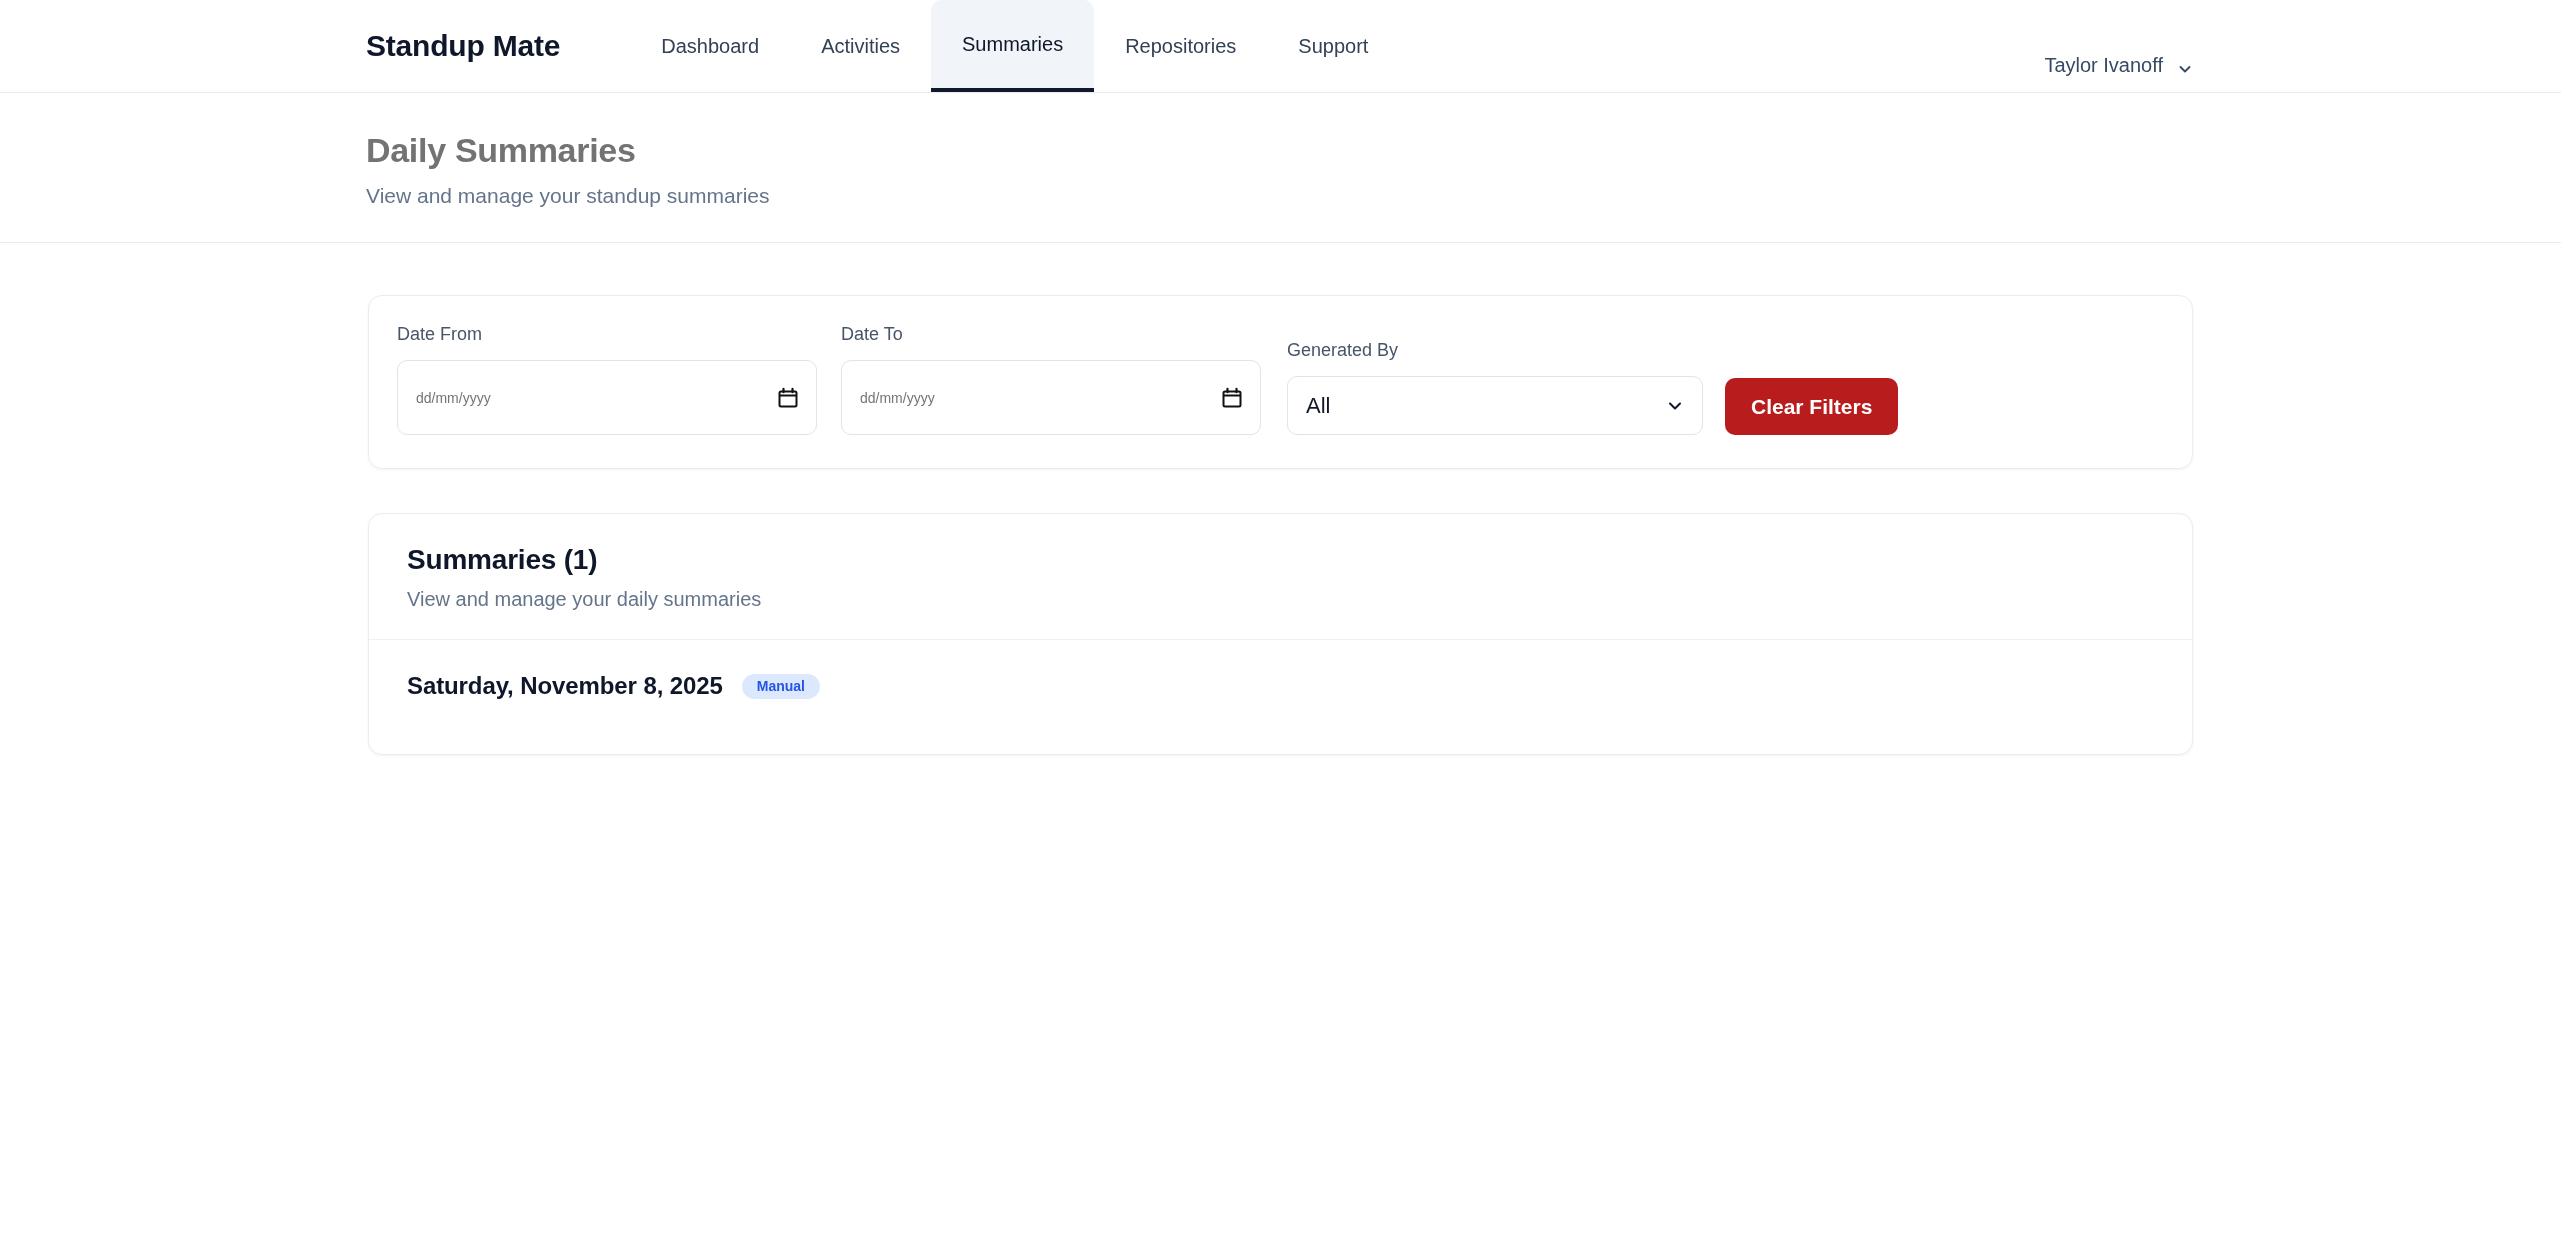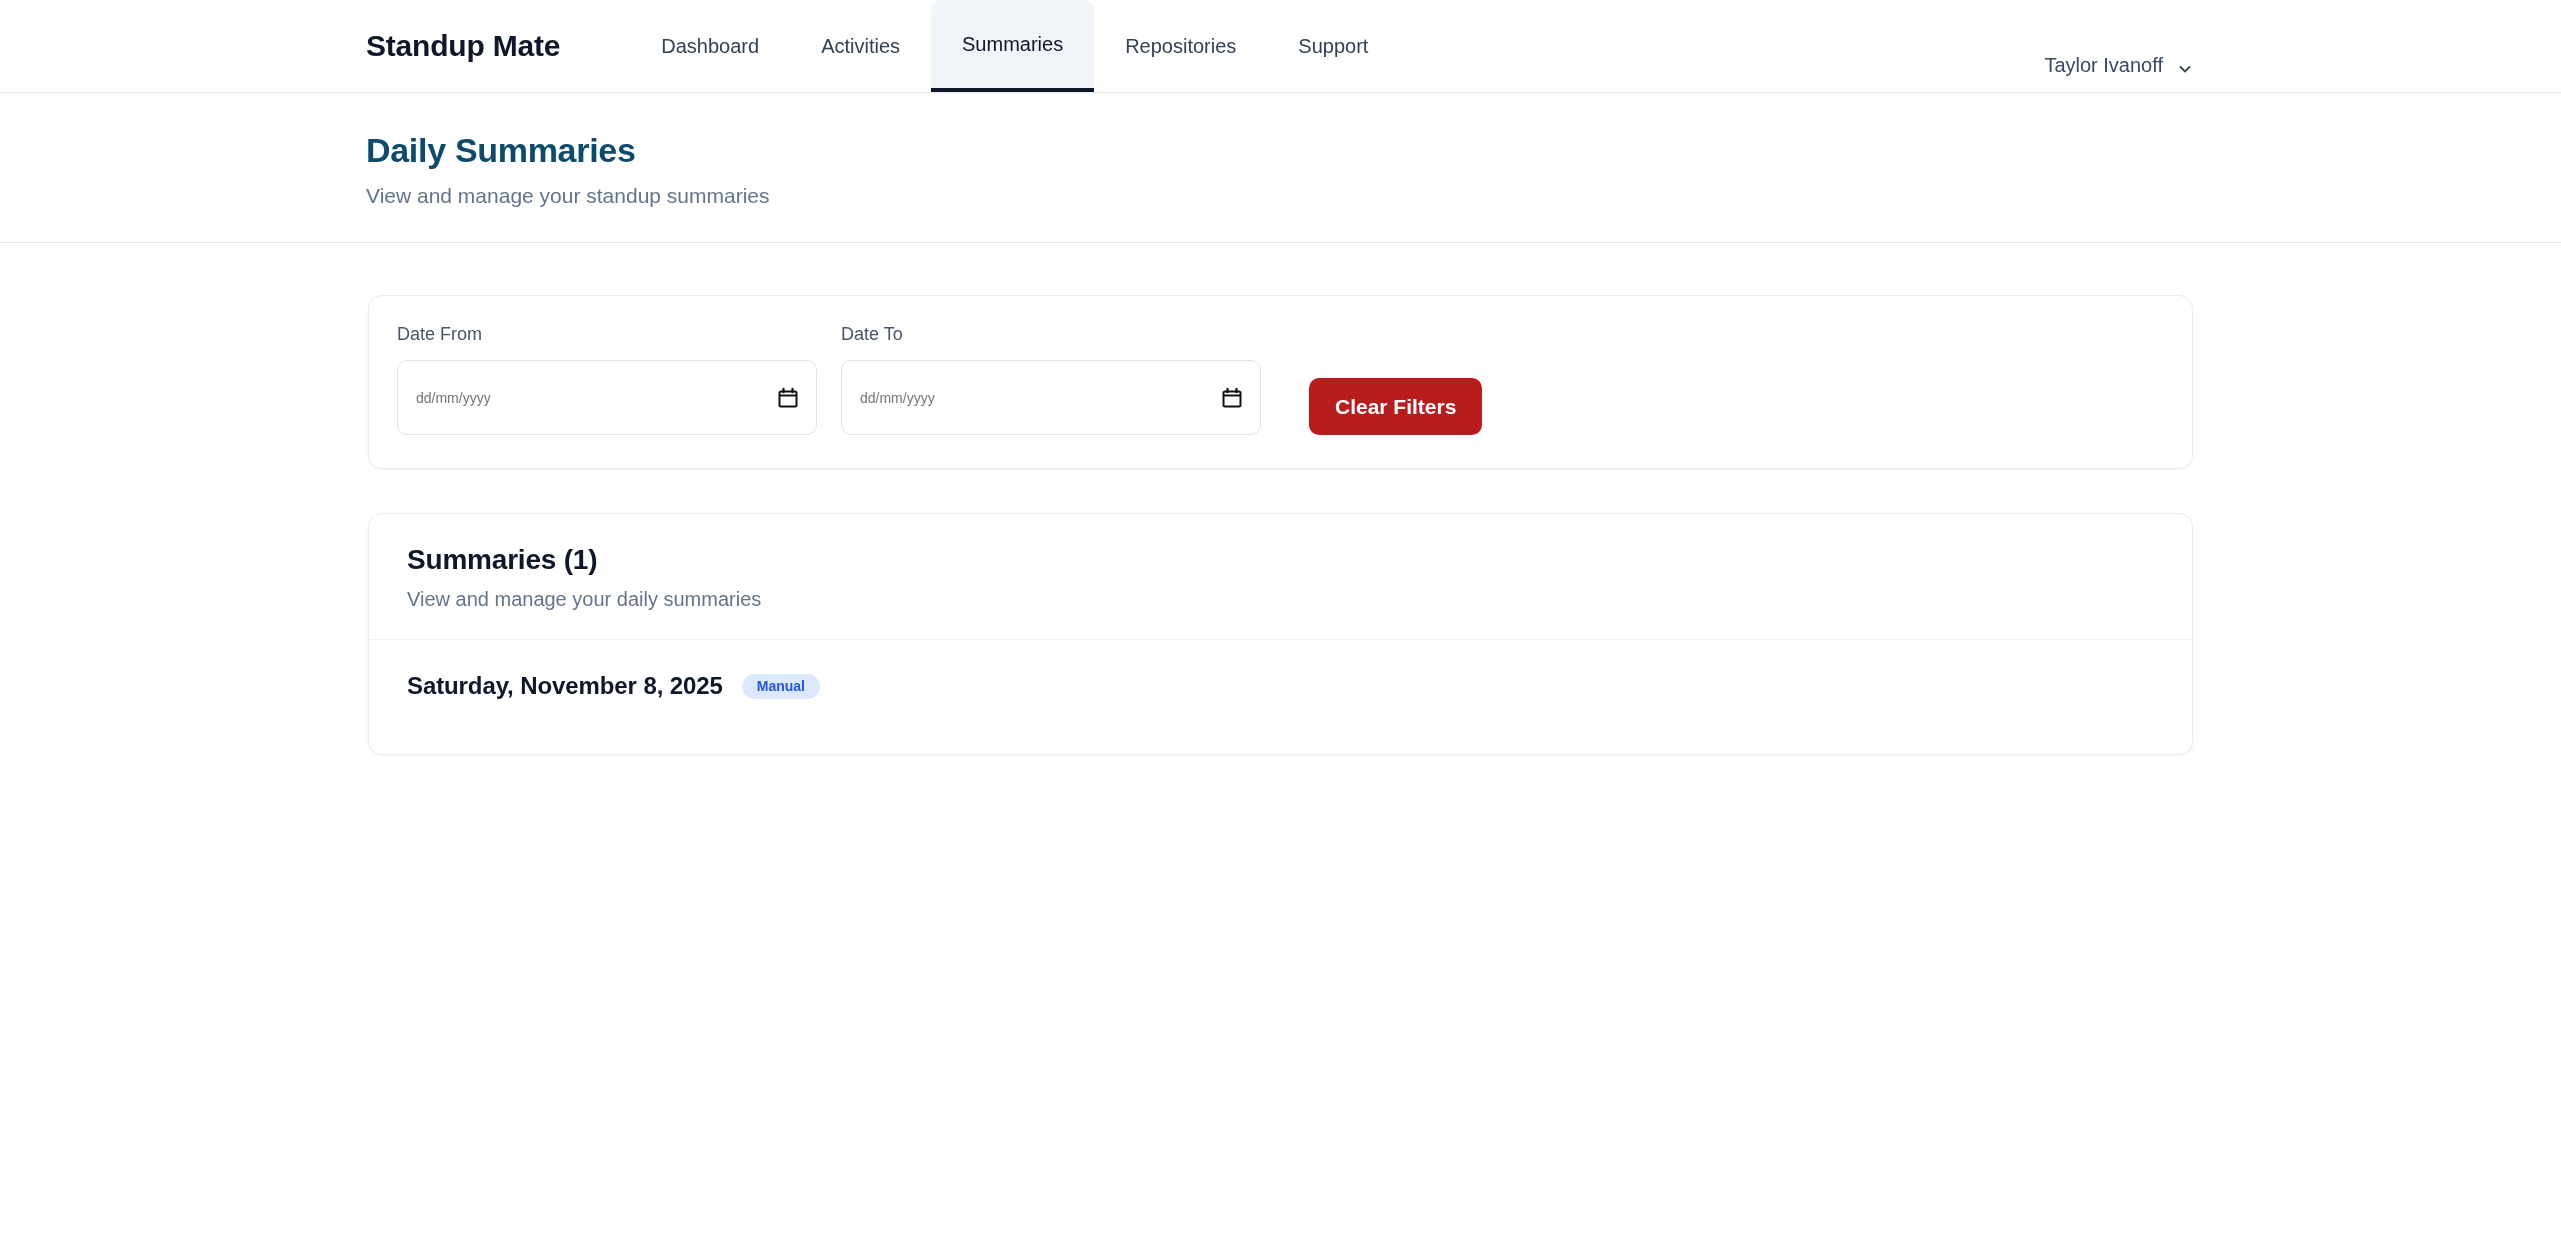--- a/index.html
+++ b/index.html
@@ -75,21 +75,21 @@
   }
 
   
   .page-head {
     padding: 38px 0 34px 366px;
     border-bottom: 1px solid #e7ebf0;
   }
   .page-title {
     font-size: 34px;
     font-weight: 700;
-    color: #0c4a6e;
+    color: #737373;
     margin: 0 0 14px 0;
     letter-spacing: -0.3px;
   }
   .page-sub {
     font-size: 21px;
     color: #64748b;
     margin: 0;
   }
 
   
@@ -314,20 +314,35 @@
               <rect x="2.5" y="4.5" width="17" height="15" rx="1.5" stroke="#111111" stroke-width="2"></rect>
               <path d="M2.5 8.5H19.5" stroke="#111111" stroke-width="2"></path>
               <path d="M6.5 1.8V5.2M15.5 1.8V5.2" stroke="#111111" stroke-width="2.2" stroke-linecap="round"></path>
             </svg>
           </span>
         </div>
       </div>
 
       <div class="gap-2"></div>
 
+      <div class="field">
+        <label class="field-label">Generated By</label>
+        <div class="select-wrap">
+          <select class="select-box">
+            <option>All</option>
+            <option>Manual</option>
+            <option>Automatic</option>
+          </select>
+          <span class="select-arrow">
+            <svg width="18" height="18" viewBox="0 0 18 18" fill="none">
+              <path d="M4 6.5L9 11.5L14 6.5" stroke="#0f172a" stroke-width="2" stroke-linecap="round" stroke-linejoin="round"></path>
+            </svg>
+          </span>
+        </div>
+      </div>
 
       <div class="gap-3"></div>
 
       <button class="btn-primary">Clear Filters</button>
     </div>
   </section>
 
   <section class="card summaries-card">
     <div class="summaries-head">
       <h2 class="summaries-title">Summaries (1)</h2>

